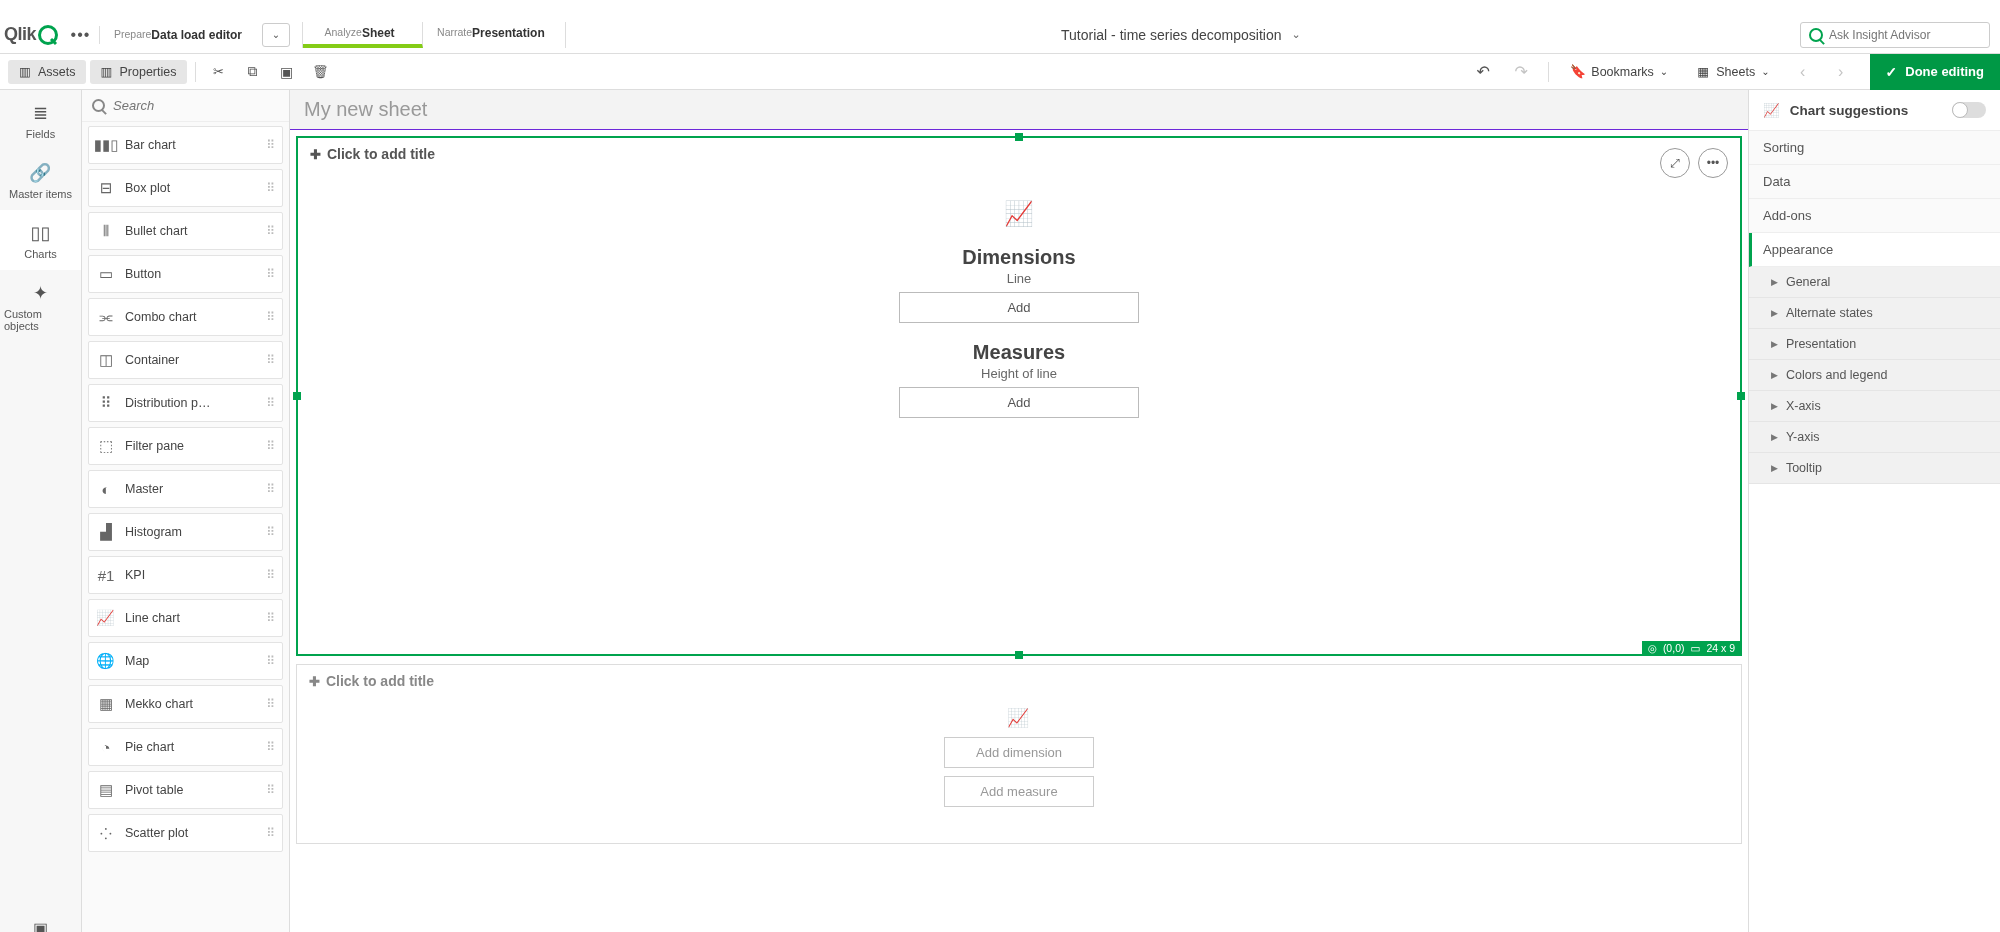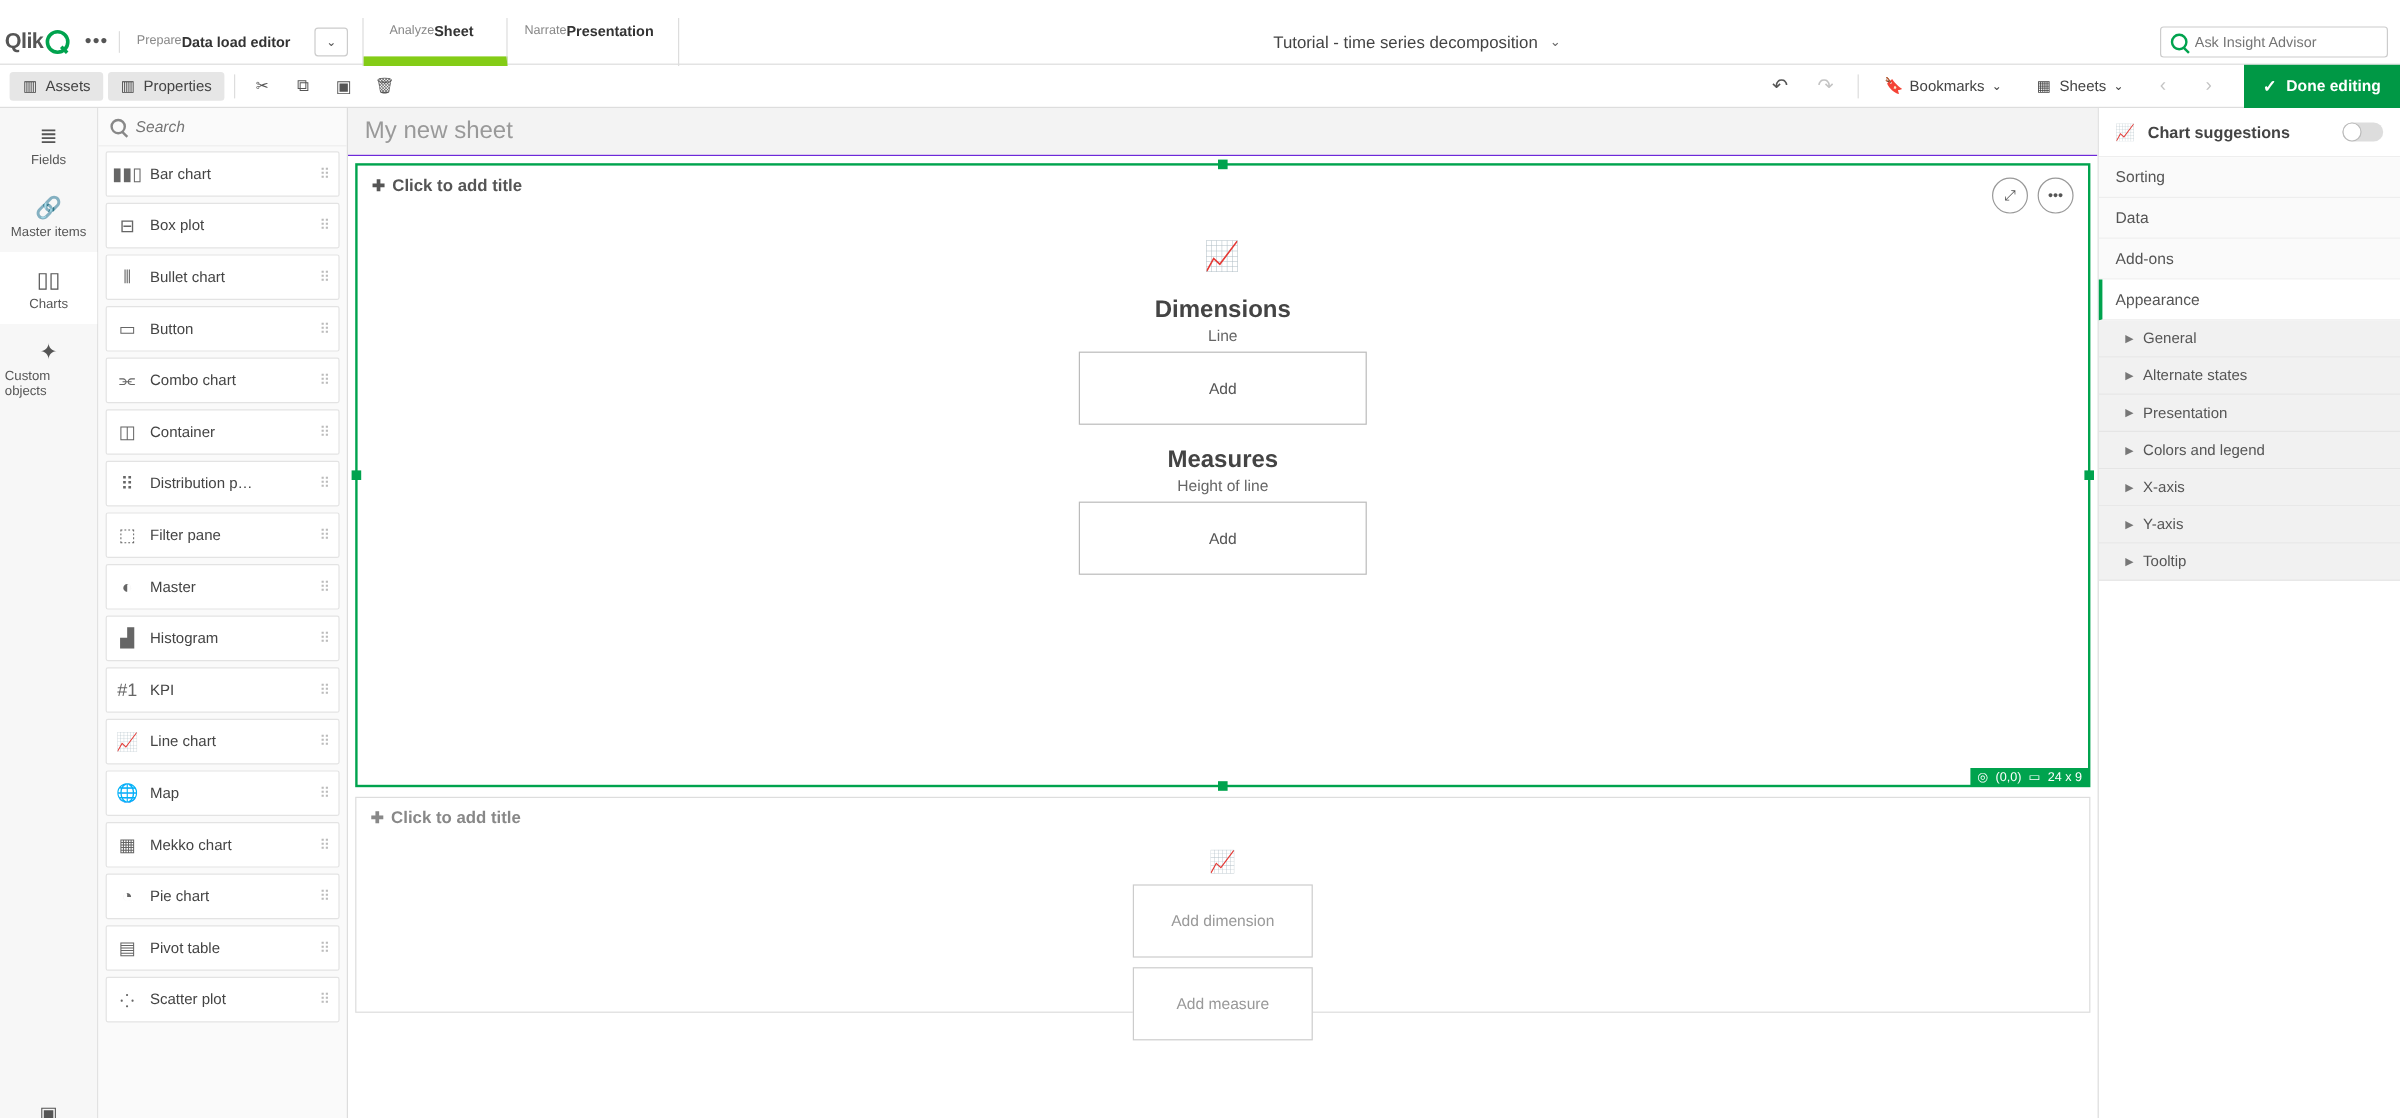--- a/index.html
+++ b/index.html
@@ -12,21 +12,21 @@
 .logo-q { width: 20px; height: 20px; border: 3px solid #00a34e; border-radius: 50%; position: relative; }
 .logo-q::after { content: ""; position: absolute; width: 7px; height: 3px; background: #00a34e; bottom: -1px; right: -2px; transform: rotate(45deg); }
 .more-btn { width: 38px; display: flex; align-items: center; justify-content: center; border-right: 1px solid #ddd; cursor: pointer; }
 .dots { font-size: 16px; letter-spacing: 1px; color: #555; }
 
 .nav-tabs { display: flex; }
 .nav-tab { padding: 4px 20px 4px 14px; border-right: 1px solid #ddd; display: flex; flex-direction: row; justify-content: center; cursor: pointer; min-width: 120px; }
 .nav-tab.small { min-width: 100px; }
 .nav-tab .eyebrow { font-size: 10.5px; color: #888; }
 .nav-tab .label { font-size: 12px; color: #333; font-weight: 600; }
-.nav-tab.active { border-bottom: 8px solid #84cc16; padding-bottom: 14px; }
+.nav-tab.active { border-bottom: 4px solid #84cc16; padding-bottom: 4px; }
 .prepare-wrap { display: flex; align-items: center; border-right: 1px solid #ddd; }
 .prepare-wrap .nav-tab { border-right: none; }
 .chev-box { width: 28px; height: 24px; border: 1px solid #ccc; border-radius: 3px; display: flex; align-items: center; justify-content: center; margin-right: 12px; cursor: pointer; font-size: 10px; color: #555;}
 
 .title-center { flex: 1; display: flex; align-items: center; justify-content: center; gap: 10px; font-size: 14px; color: #444; }
 .title-center .chev { font-size: 11px; color: #666; cursor: pointer; }
 
 .search-box { display: flex; align-items: center; border: 1px solid #ccc; border-radius: 3px; height: 26px; width: 190px; margin: 6px 10px 6px 4px; padding: 0 8px; gap: 6px; }
 .search-box input { border: none; outline: none; font-size: 12px; width: 100%; color: #555;}
 .mag { width: 14px; height: 14px; border: 2px solid #00a34e; border-radius: 50%; position: relative; flex-shrink: 0;}
@@ -72,21 +72,21 @@
 .sheet-title { padding: 8px 14px; font-size: 20px; color: #999; background: #f3f3f3; border-bottom: 1px solid #6d28d9;}
 .canvas { flex: 1; padding: 6px; overflow: auto; position: relative;}
 .chart-box { border: 1px solid #ddd; background: #fff; margin-bottom: 8px; position: relative;}
 .chart-box.selected { border: 2px solid #00a34e; }
 .box-title { padding: 8px 12px; font-size: 14px; font-weight: 600; color: #555; display: flex; align-items: center; gap: 6px;}
 .box-title .plus { font-size: 13px; }
 .box-body { display: flex; flex-direction: column; align-items: center; padding: 30px 20px 40px; }
 .line-ic-big { font-size: 24px; color: #666; margin-bottom: 14px;}
 .section-h { font-size: 20px; font-weight: 700; color: #444; margin: 4px 0 2px;}
 .section-sub { font-size: 13px; color: #666; margin-bottom: 6px;}
-.add-btn { width: 240px; padding: 22px; border: 1px solid #bbb; background: #fff; text-align: center; font-size: 13px; color: #555; cursor: pointer; margin-bottom: 14px;}
+.add-btn { width: 240px; padding: 7px; border: 1px solid #bbb; background: #fff; text-align: center; font-size: 13px; color: #555; cursor: pointer; margin-bottom: 14px;}
 .add-btn.muted { color: #999; border-color: #ccc; width: 150px; margin-bottom: 6px;}
 .corner-tools { position: absolute; top: 10px; right: 12px; display: flex; gap: 8px;}
 .circ-btn { width: 30px; height: 30px; border: 1px solid #999; border-radius: 50%; display: flex; align-items: center; justify-content: center; cursor: pointer; font-size: 12px; color: #555;}
 .sel-handle { position: absolute; width: 8px; height: 8px; background: #00a34e; }
 .sel-handle.top { top: -5px; left: 50%; transform: translateX(-50%);}
 .sel-handle.bottom { bottom: -5px; left: 50%; transform: translateX(-50%);}
 .sel-handle.left { top: 50%; left: -5px; transform: translateY(-50%);}
 .sel-handle.right { top: 50%; right: -5px; transform: translateY(-50%);}
 .pos-badge { position: absolute; bottom: -1px; right: -1px; background: #00a34e; color: #fff; font-size: 10.5px; padding: 1px 6px; display: flex; gap: 6px; align-items: center;}
 .box2 { height: 180px; }

